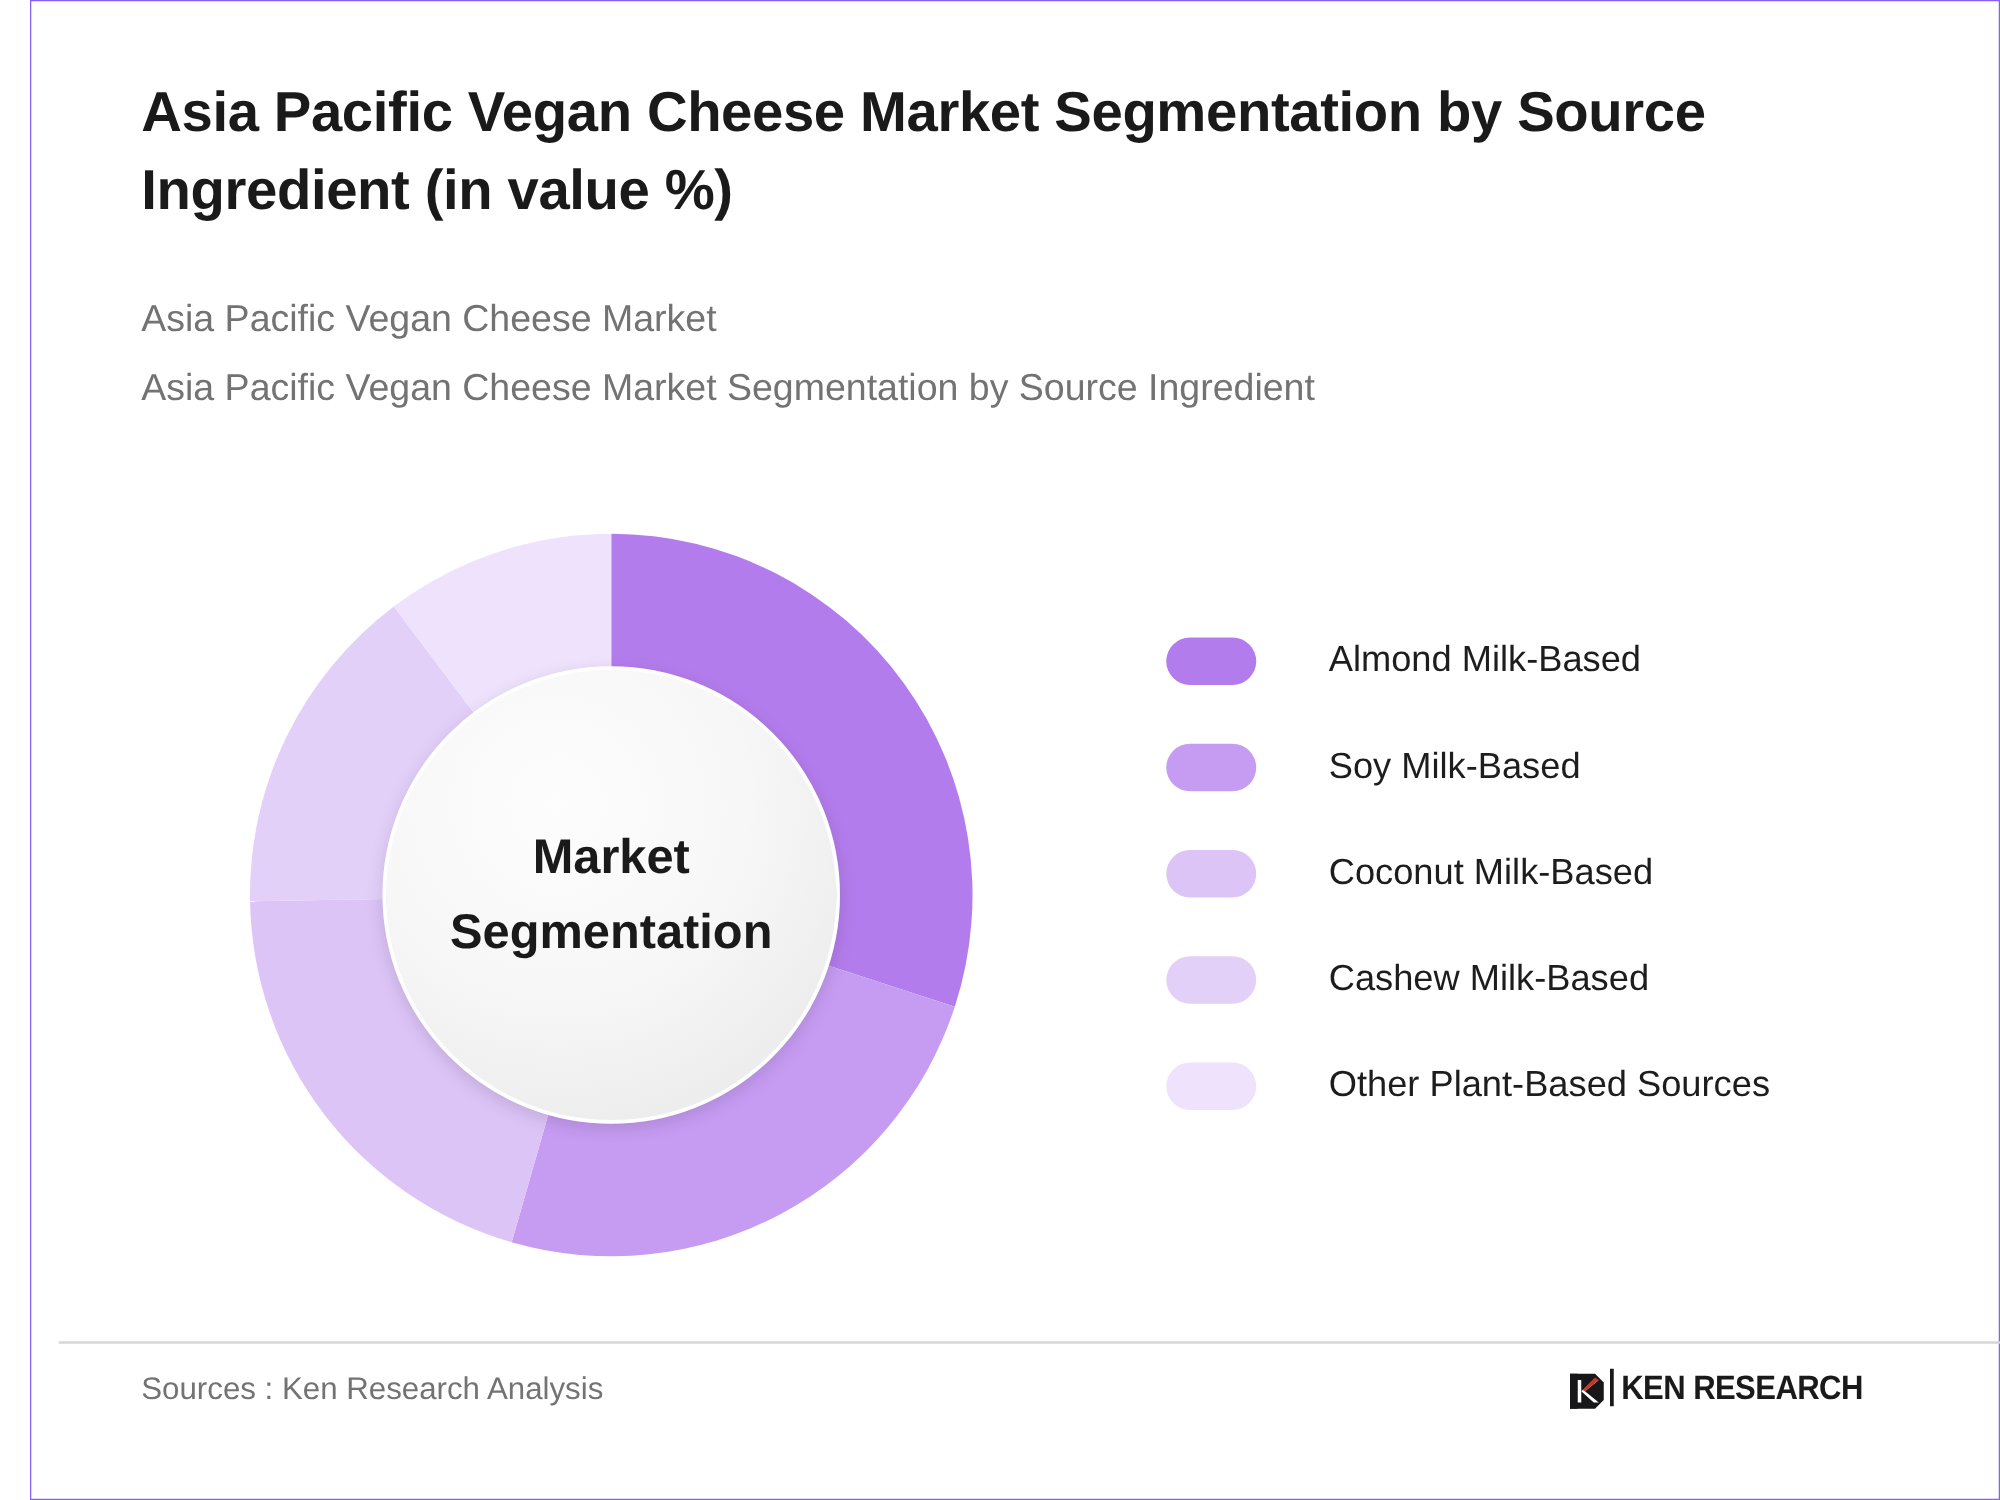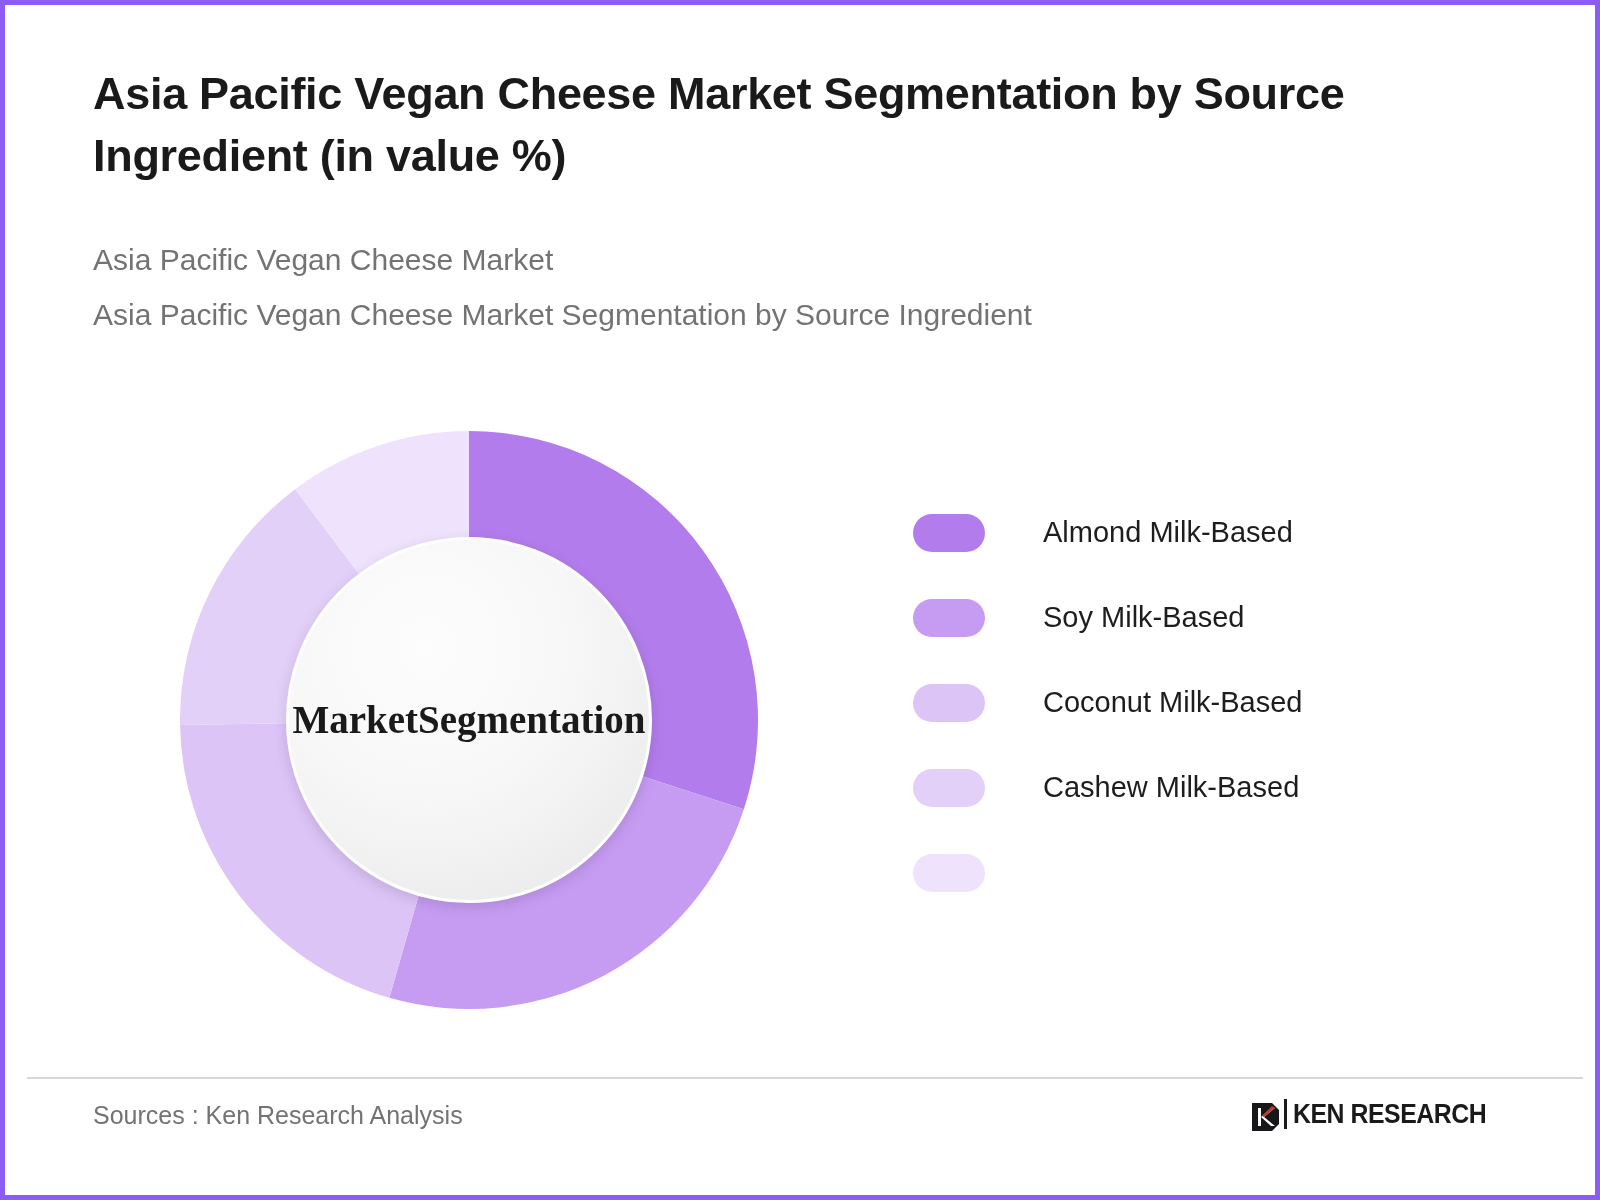--- a/index.html
+++ b/index.html
@@ -11,22 +11,23 @@
     height: 1200px;
     background: #ffffff;
     font-family: "Liberation Sans", sans-serif;
     overflow: hidden;
     position: relative;
   }
   .page {
     position: absolute;
     inset: 0;
     box-sizing: border-box;
-    border: 5px solid #8b5cf6;
+    border: 1px solid #8b5cf6;
     background: #fff;
+    margin-left: 24px;
   }
 
   
   .header {
     position: absolute;
     left: 88px;
     top: 58px;
     width: 1400px;
   }
   .title {
@@ -77,24 +78,23 @@
     width: 366px;
     height: 366px;
     margin-left: -183px;
     margin-top: -183px;
     border-radius: 50%;
     background: radial-gradient(circle at 38% 30%, #fdfdfd 0%, #f7f7f7 45%, #e6e6e6 100%);
     box-shadow: 0 4px 14px rgba(0,0,0,0.13);
     border: 3px solid #fefefe;
     box-sizing: border-box;
     display: flex;
-    flex-direction: row;
+    flex-direction: column;
     align-items: center;
     justify-content: center;
-    font-family: Liberation Serif, serif;
   }
   .center-line {
     font-size: 39px;
     font-weight: bold;
     color: #1a1a1a;
     line-height: 1.55;
     text-align: center;
   }
 
   
@@ -212,20 +212,21 @@
         <div class="legend-item">
           <div class="legend-swatch" style="background: rgb(220, 196, 247);"></div>
           <div class="legend-label">Coconut Milk-Based</div>
         </div>
         <div class="legend-item">
           <div class="legend-swatch" style="background: rgb(227, 208, 249);"></div>
           <div class="legend-label">Cashew Milk-Based</div>
         </div>
         <div class="legend-item">
           <div class="legend-swatch" style="background: rgb(239, 226, 252);"></div>
+          <div class="legend-label">Other Plant-Based Sources</div>
         </div>
       </div>
   </div>
 
   <div class="footer-rule"></div>
   <div class="footer-source">Sources : Ken Research Analysis</div>
   <div class="brand">
     <div class="brand-badge">
       <svg width="30" height="36" viewBox="0 0 30 36">
         <polygon points="2,4 22,4 29,11 29,25 22,32 2,32" fill="#17171a"></polygon>

